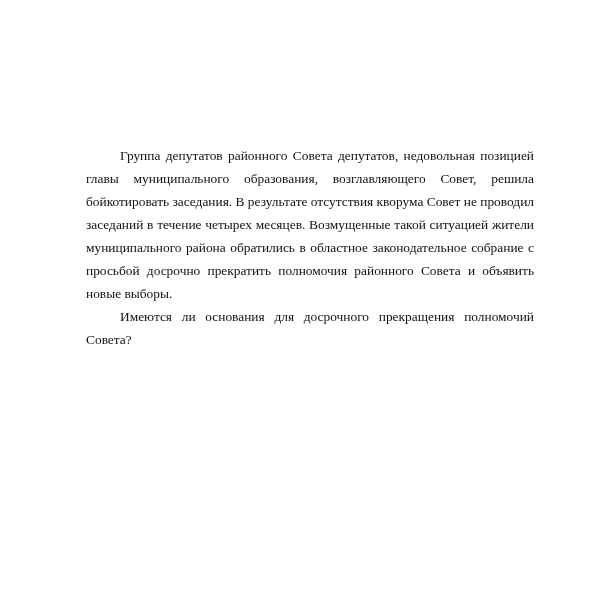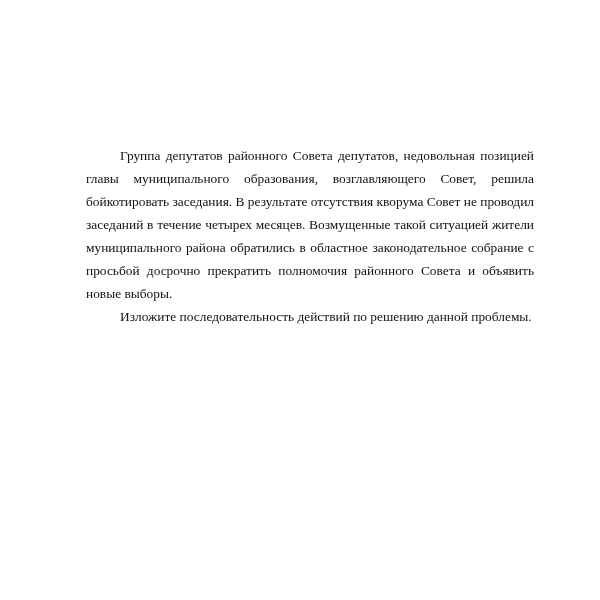--- a/index.html
+++ b/index.html
@@ -18,14 +18,14 @@
       margin: 0;
       text-align: justify;
       text-indent: 34px;
     }
   </style>
 </head>
 <body>
 
 <div class="page">
   <p class="para">Группа депутатов районного Совета депутатов, недовольная позицией главы муниципального образования, возглавляющего Совет, решила бойкотировать заседания. В результате отсутствия кворума Совет не проводил заседаний в течение четырех месяцев. Возмущенные такой ситуацией жители муниципального района обратились в областное законодательное собрание с просьбой досрочно прекратить полномочия районного Совета и объявить новые выборы.</p>
-  <p class="para">Изложите последовательность действий по решению данной проблемы.</p>
+  <p class="para">Имеются ли основания для досрочного прекращения полномочий Совета?</p>
 </div>
 
 </body></html>

